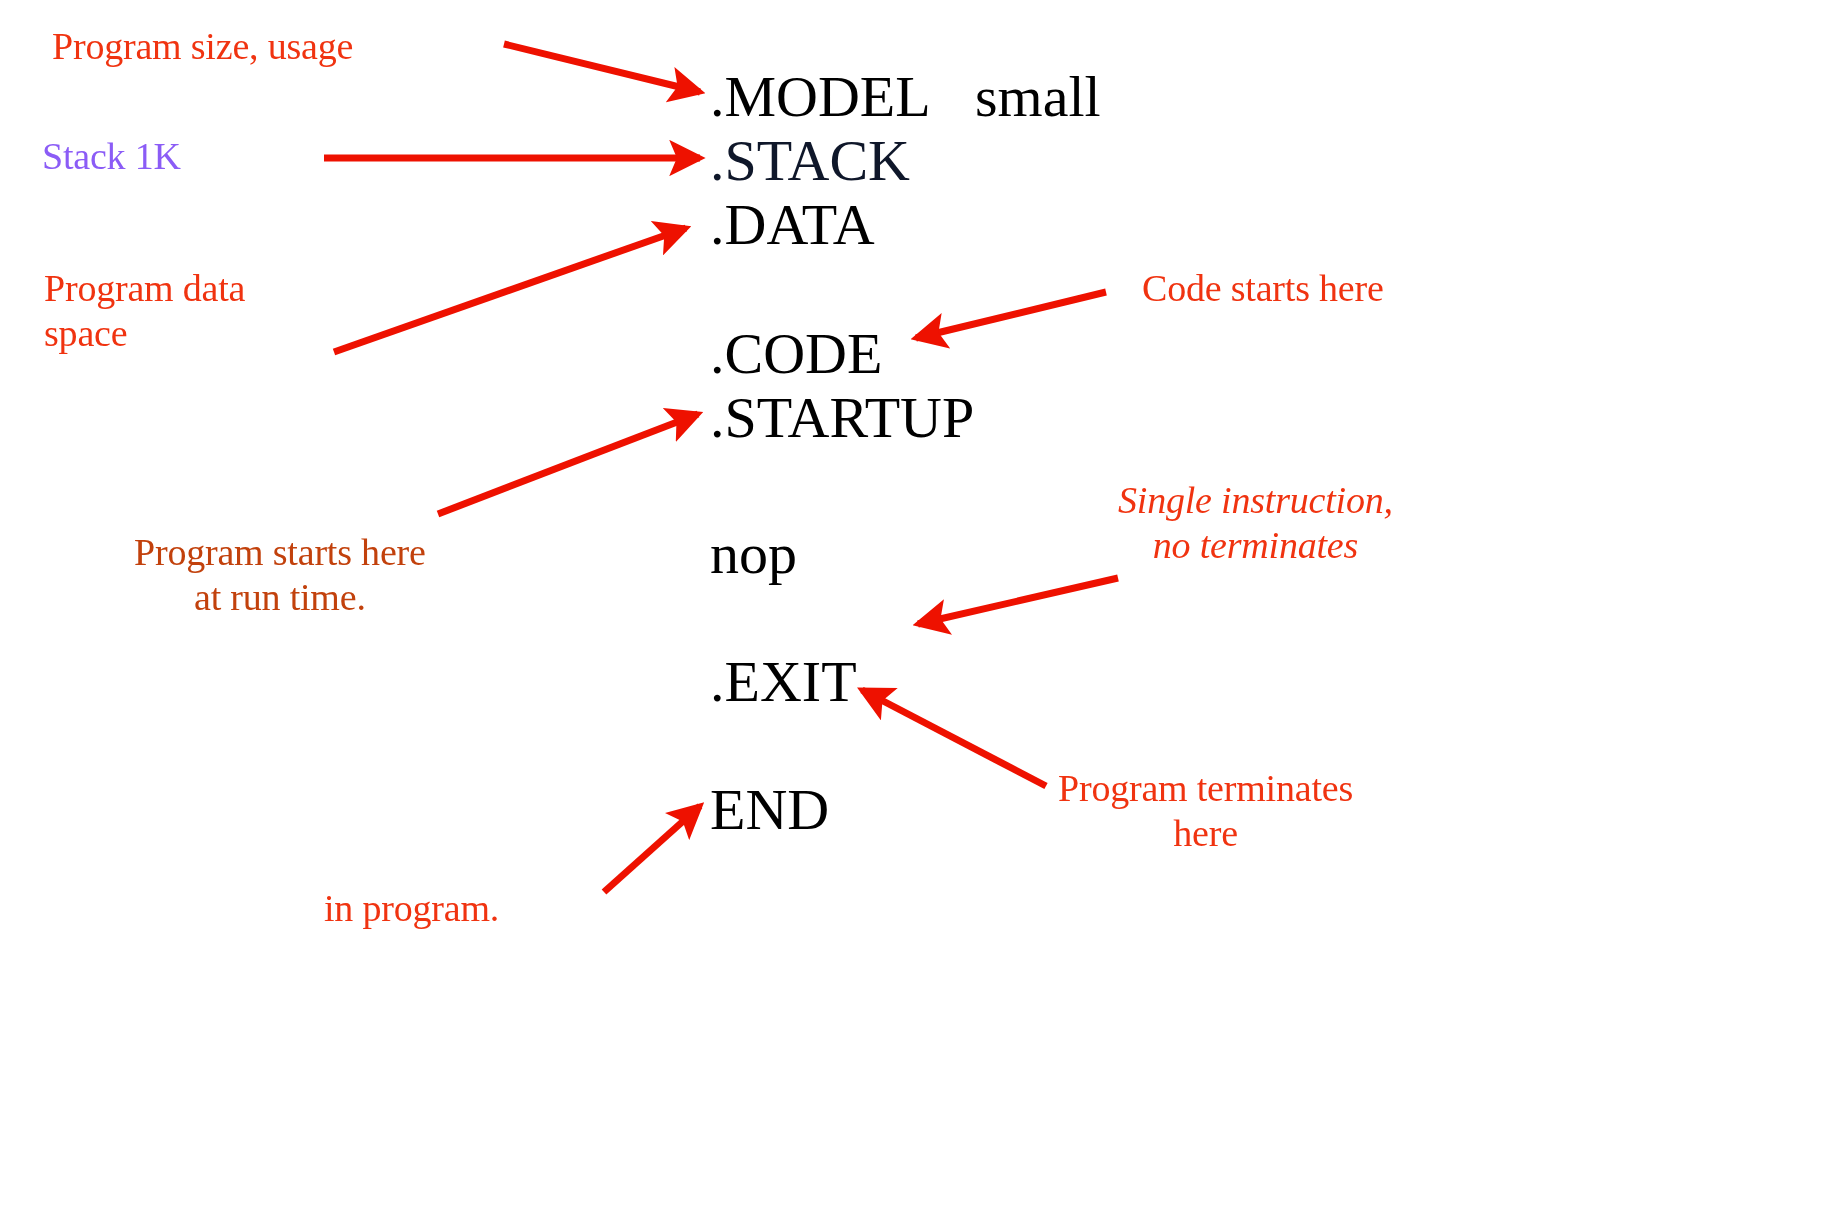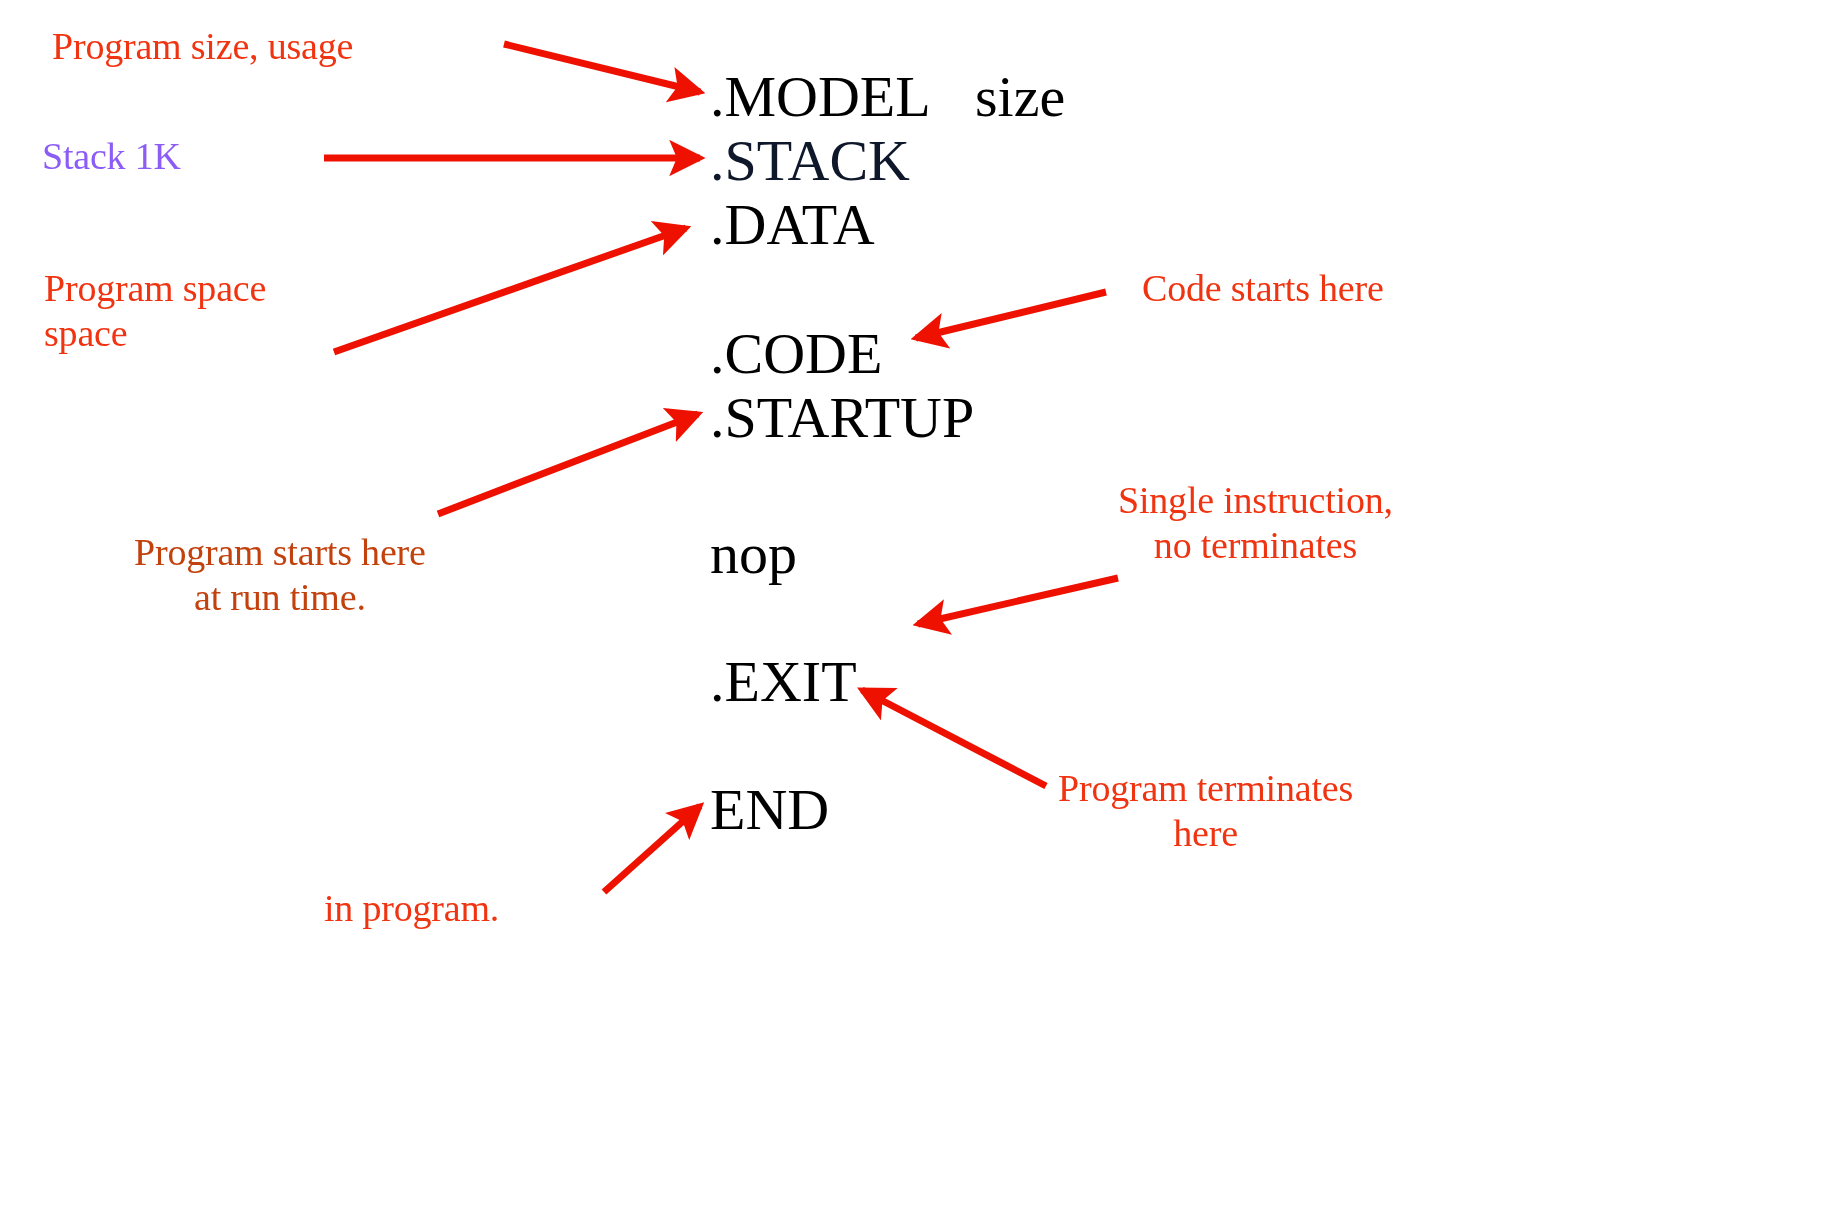--- a/index.html
+++ b/index.html
@@ -61,40 +61,40 @@
         <line x1="1106" y1="292" x2="916" y2="338" stroke="#EE1100" stroke-width="7" marker-end="url(#ah)"></line>
         <line x1="438" y1="514" x2="698" y2="414" stroke="#EE1100" stroke-width="7" marker-end="url(#ah)"></line>
         <line x1="1118" y1="578" x2="918" y2="624" stroke="#EE1100" stroke-width="7" marker-end="url(#ah)"></line>
         <line x1="1046" y1="786" x2="862" y2="690" stroke="#EE1100" stroke-width="7" marker-end="url(#ah)"></line>
         <line x1="604" y1="892" x2="700" y2="806" stroke="#EE1100" stroke-width="7" marker-end="url(#ah)"></line>
       </g>
   </svg>
 
   <div id="code-layer">
       <div class="code" style="left: 710px; top: 68px; color: rgb(0, 0, 0);">.MODEL</div>
-      <div class="code" style="left: 975px; top: 68px; color: rgb(0, 0, 0);">size</div>
+      <div class="code" style="left: 975px; top: 68px; color: rgb(0, 0, 0);">small</div>
       <div class="code" style="left: 710px; top: 132px; color: #0f172a;">.STACK</div>
       <div class="code" style="left: 710px; top: 196px; color: rgb(0, 0, 0);">.DATA</div>
       <div class="code" style="left: 710px; top: 325px; color: rgb(0, 0, 0);">.CODE</div>
       <div class="code" style="left: 710px; top: 389px; color: rgb(0, 0, 0);">.STARTUP</div>
       <div class="code" style="left: 710px; top: 525px; color: rgb(0, 0, 0);">nop</div>
       <div class="code" style="left: 710px; top: 653px; color: rgb(0, 0, 0);">.EXIT</div>
       <div class="code" style="left: 710px; top: 781px; color: rgb(0, 0, 0);">END</div>
     </div>
 
   <div id="anno-layer">
       <div class="anno" style="left: 52px; top: 24px; color: rgb(240, 51, 16);"><div>Program size, usage</div></div>
       <div class="anno" style="left: 42px; top: 134px; color: #8b5cf6;"><div>Stack 1K</div></div>
-      <div class="anno" style="left: 44px; top: 266px; color: rgb(240, 51, 16);"><div>Program space</div><div>space</div></div>
+      <div class="anno" style="left: 44px; top: 266px; color: rgb(240, 51, 16);"><div>Program data</div><div>space</div></div>
       <div class="anno" style="left: 1142px; top: 266px; color: rgb(240, 51, 16);"><div>Code starts here</div></div>
       <div class="anno center" style="left: 134px; top: 530px; color: #c2410c;">
         <div>Program starts here</div>
         <div>at run time.</div>
       </div>
-      <div class="anno center" style="left: 1118px; top: 478px; color: rgb(240, 51, 16);">
+      <div class="anno center" style="left: 1118px; top: 478px; color: rgb(240, 51, 16); font-style: italic;">
         <div>Single instruction,</div>
         <div>no terminates</div>
       </div>
       <div class="anno center" style="left: 1058px; top: 766px; color: rgb(240, 51, 16);">
         <div>Program terminates</div>
         <div>here</div>
       </div>
       <div class="anno center" style="left: 324px; top: 886px; color: rgb(240, 51, 16);">
         <div>in program.</div>
       </div>

